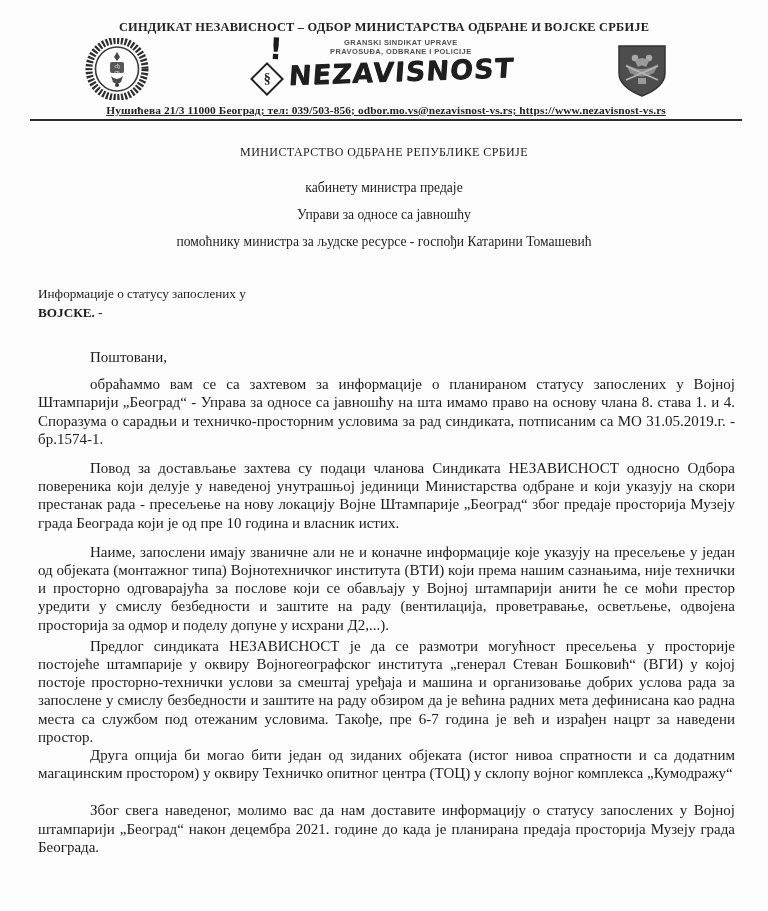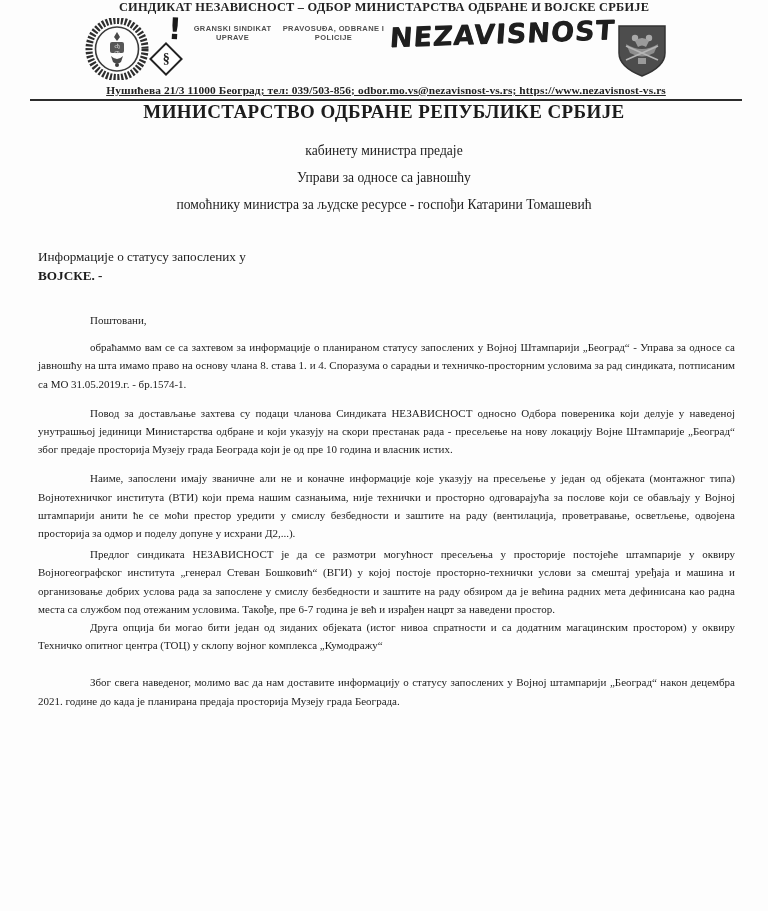--- a/index.html
+++ b/index.html
@@ -3,21 +3,21 @@
 <meta charset="utf-8">
 <style>
   * { margin:0; padding:0; box-sizing:border-box; }
   html,body { background:#9a9a9a; }
   .page {
     width:768px; height:911px; margin:0 auto; background:#fdfdfd;
     color:#1c1c1c; font-family:"Liberation Serif", serif;
     overflow:hidden; position:relative;
   }
   
-  .header { }
+  .header { padding-top:20px; }
   .org-title {
     text-align:center; font-weight:bold; font-size:12.4px;
     letter-spacing:.2px; color:#222;
   }
   .logo-row {
     margin-top:3px; padding:0 98px 0 84px; height:64px;
     display:flex; justify-content:space-between; align-items:flex-start;
   }
   .seal-box { width:66px; height:62px; }
   .shield-box { width:56px; height:58px; margin-top:4px; }
@@ -29,51 +29,51 @@
   }
   .diamond {
     width:24px; height:24px; border:2.5px solid #222; transform:rotate(45deg);
     display:flex; align-items:center; justify-content:center; margin-top:6px;
     background:#fff;
   }
   .diamond span {
     transform:rotate(-45deg); font-weight:bold; font-size:14px; color:#222;
     font-family:"Liberation Serif", serif;
   }
-  .text-col { display:flex; flex-direction:row; align-items:center; }
+  .text-col { display:flex; flex-direction:column; align-items:center; }
   .branch-line {
     font-family:"Liberation Sans", sans-serif; font-size:7.5px; font-weight:bold;
     color:#4f4f4f; letter-spacing:.4px; line-height:9px; text-align:center;
   }
   .nz-logo {
     margin-top:2px; font-family:"DejaVu Sans", sans-serif; font-weight:900;
     font-size:27px; letter-spacing:1px; color:#1f1f1f;
     transform:skewX(-6deg) rotate(-2deg); line-height:1;
     text-shadow:.6px .6px 0 #1f1f1f;
   }
   .contact-row {
     margin:0 26px 0 30px; border-bottom:2.2px solid #2c2c2c;
     text-align:center; padding-bottom:1px; margin-top:-2px;
   }
   .contact-text {
     font-weight:bold; font-size:11.4px; text-decoration:underline; color:#232323;
     letter-spacing:.1px;
   }
   
   .ministry-title {
-    text-align:center; font-weight:bold; font-size:19px;
+    margin-top:24px; text-align:center; font-weight:normal; font-size:12px;
     letter-spacing:.4px;
   }
   .recipients { margin-top:14px; text-align:center; font-size:13.6px; line-height:27px; }
   
   .subject { margin:30px 0 0 38px; font-size:13.2px; line-height:18.5px; }
   .subject .bold { font-weight:bold; }
   
   .letter-body {
-    margin:26px 33px 0 38px; font-size:11px; line-height:18.2px;
+    margin:26px 33px 0 38px; font-size:15px; line-height:18.2px;
     text-align:justify;
   }
   .salutation { text-indent:52px; margin-bottom:9px; }
   .letter-body p { text-indent:52px; }
   .p-gap-md { margin-bottom:11px; }
   .p-gap-sm { margin-bottom:3px; }
   .p-gap-none { margin-bottom:0; }
   .p-gap-lg { margin-bottom:19px; }
 </style>
 </head>

